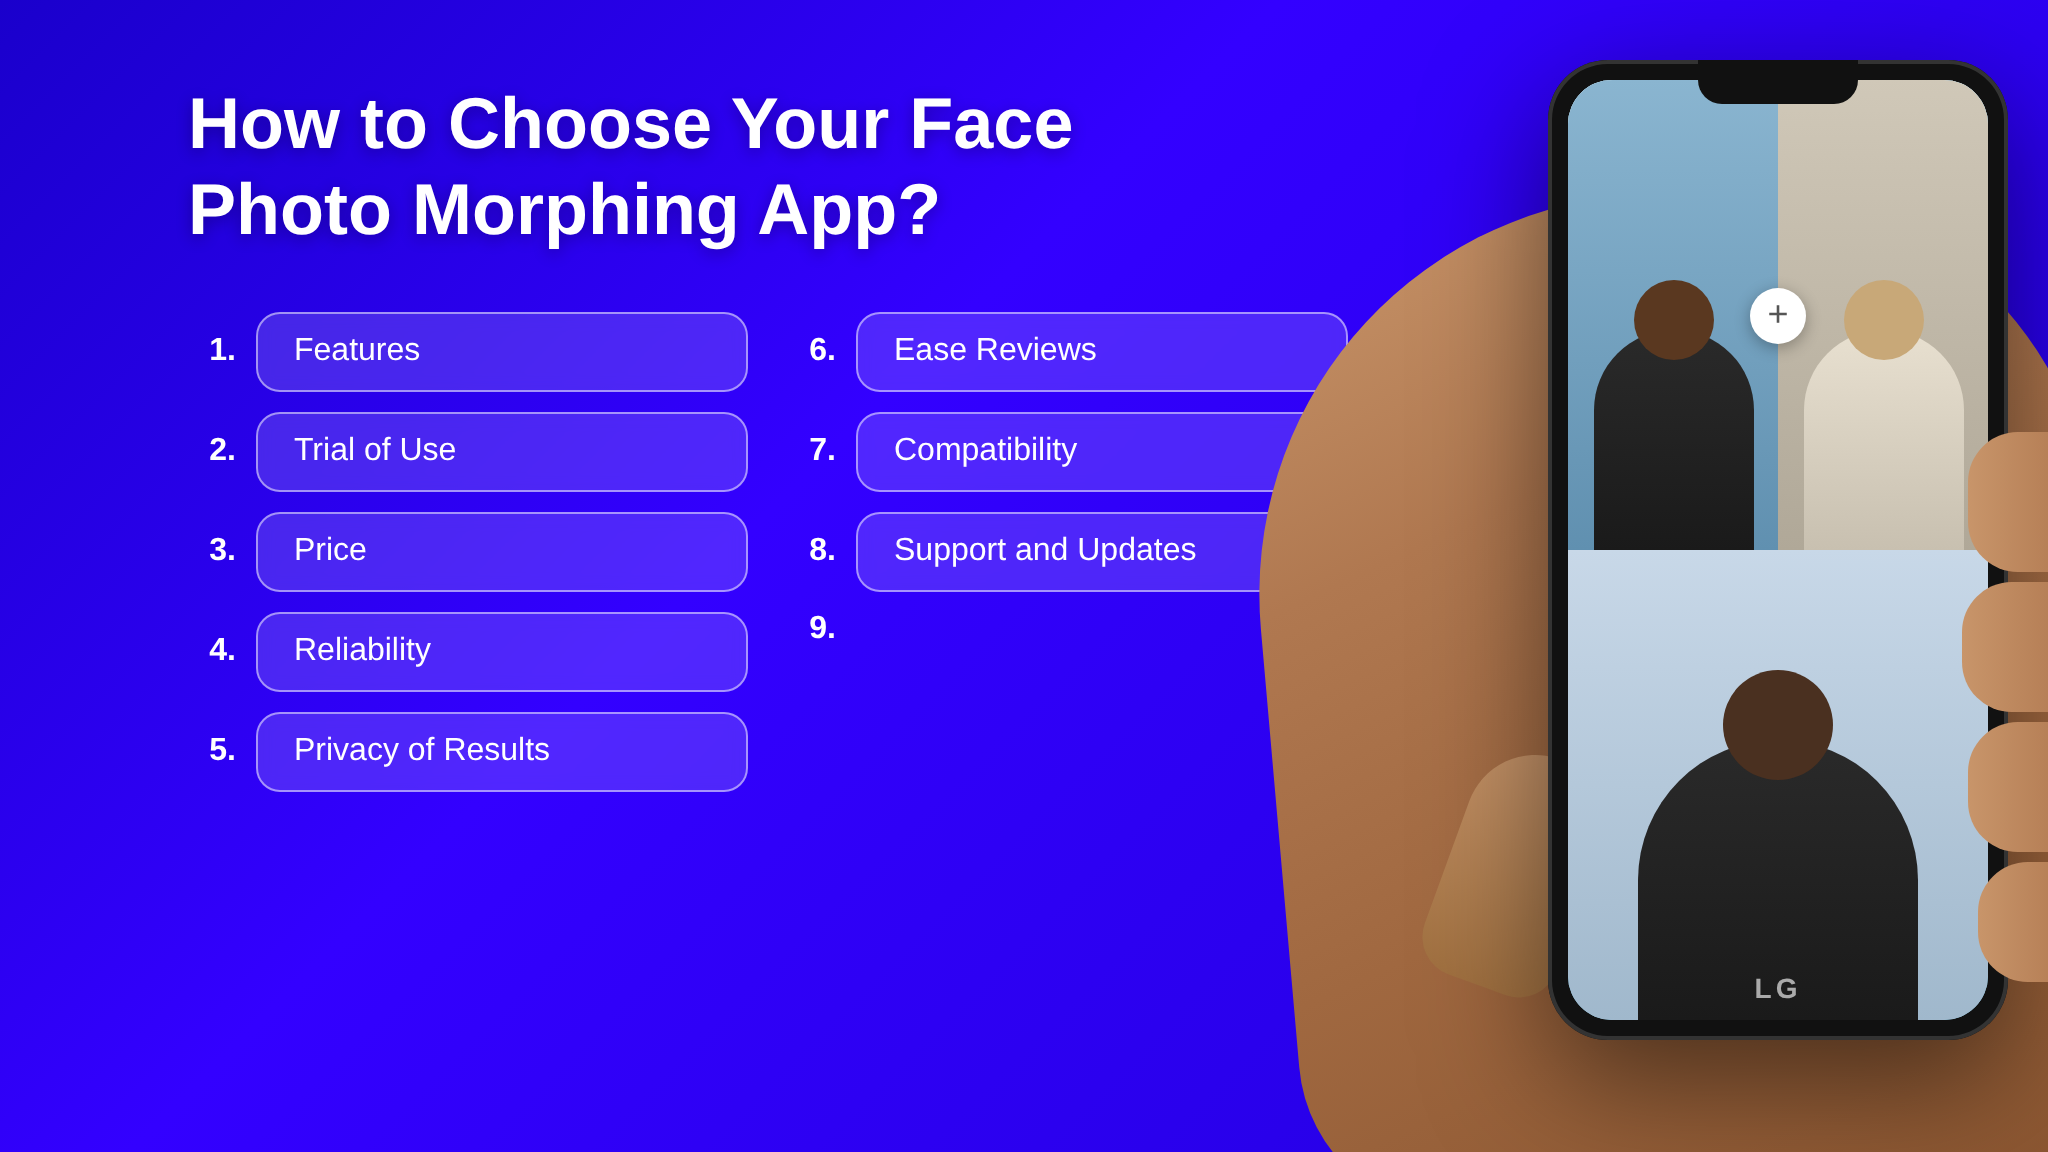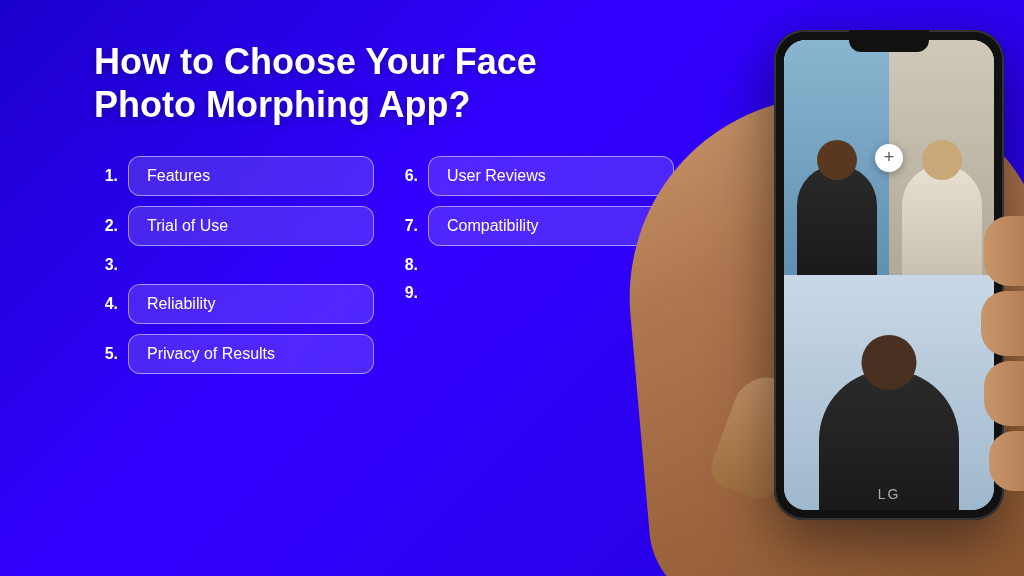--- a/index.html
+++ b/index.html
@@ -253,21 +253,21 @@
       z-index: 10;
     }
 
     .lg-logo {
       position: absolute;
       bottom: 18px;
       left: 50%;
       transform: translateX(-50%);
       color: #aaaaaa;
       font-size: 14px;
-      font-weight: normal;
+      font-weight: bold;
       letter-spacing: 2px;
       z-index: 10;
     }
 
     
     .fingers {
       position: absolute;
       right: -5px;
       bottom: 60px;
       width: 80px;
@@ -316,49 +316,55 @@
       </div>
     </div>
         <div class="list-item">
       <span class="item-number">2.</span>
       <div class="item-box">
         <span class="item-text">Trial of Use</span>
       </div>
     </div>
         <div class="list-item">
       <span class="item-number">3.</span>
+      <div class="item-box">
+        <span class="item-text">Price</span>
+      </div>
     </div>
         <div class="list-item">
       <span class="item-number">4.</span>
       <div class="item-box">
         <span class="item-text">Reliability</span>
       </div>
     </div>
         <div class="list-item">
       <span class="item-number">5.</span>
       <div class="item-box">
         <span class="item-text">Privacy of Results</span>
       </div>
     </div>
       </div>
     <div class="list-column" id="right-list">
         <div class="list-item">
       <span class="item-number">6.</span>
       <div class="item-box">
-        <span class="item-text">User Reviews</span>
+        <span class="item-text">Ease Reviews</span>
       </div>
     </div>
         <div class="list-item">
       <span class="item-number">7.</span>
       <div class="item-box">
         <span class="item-text">Compatibility</span>
       </div>
     </div>
         <div class="list-item">
       <span class="item-number">8.</span>
+      <div class="item-box">
+        <span class="item-text">Support and Updates</span>
+      </div>
     </div>
         <div class="list-item">
       <span class="item-number">9.</span>
     </div>
       </div>
   </div>
 </div>
 
 <div class="phone-area">
   <div class="hand-bg"></div>

